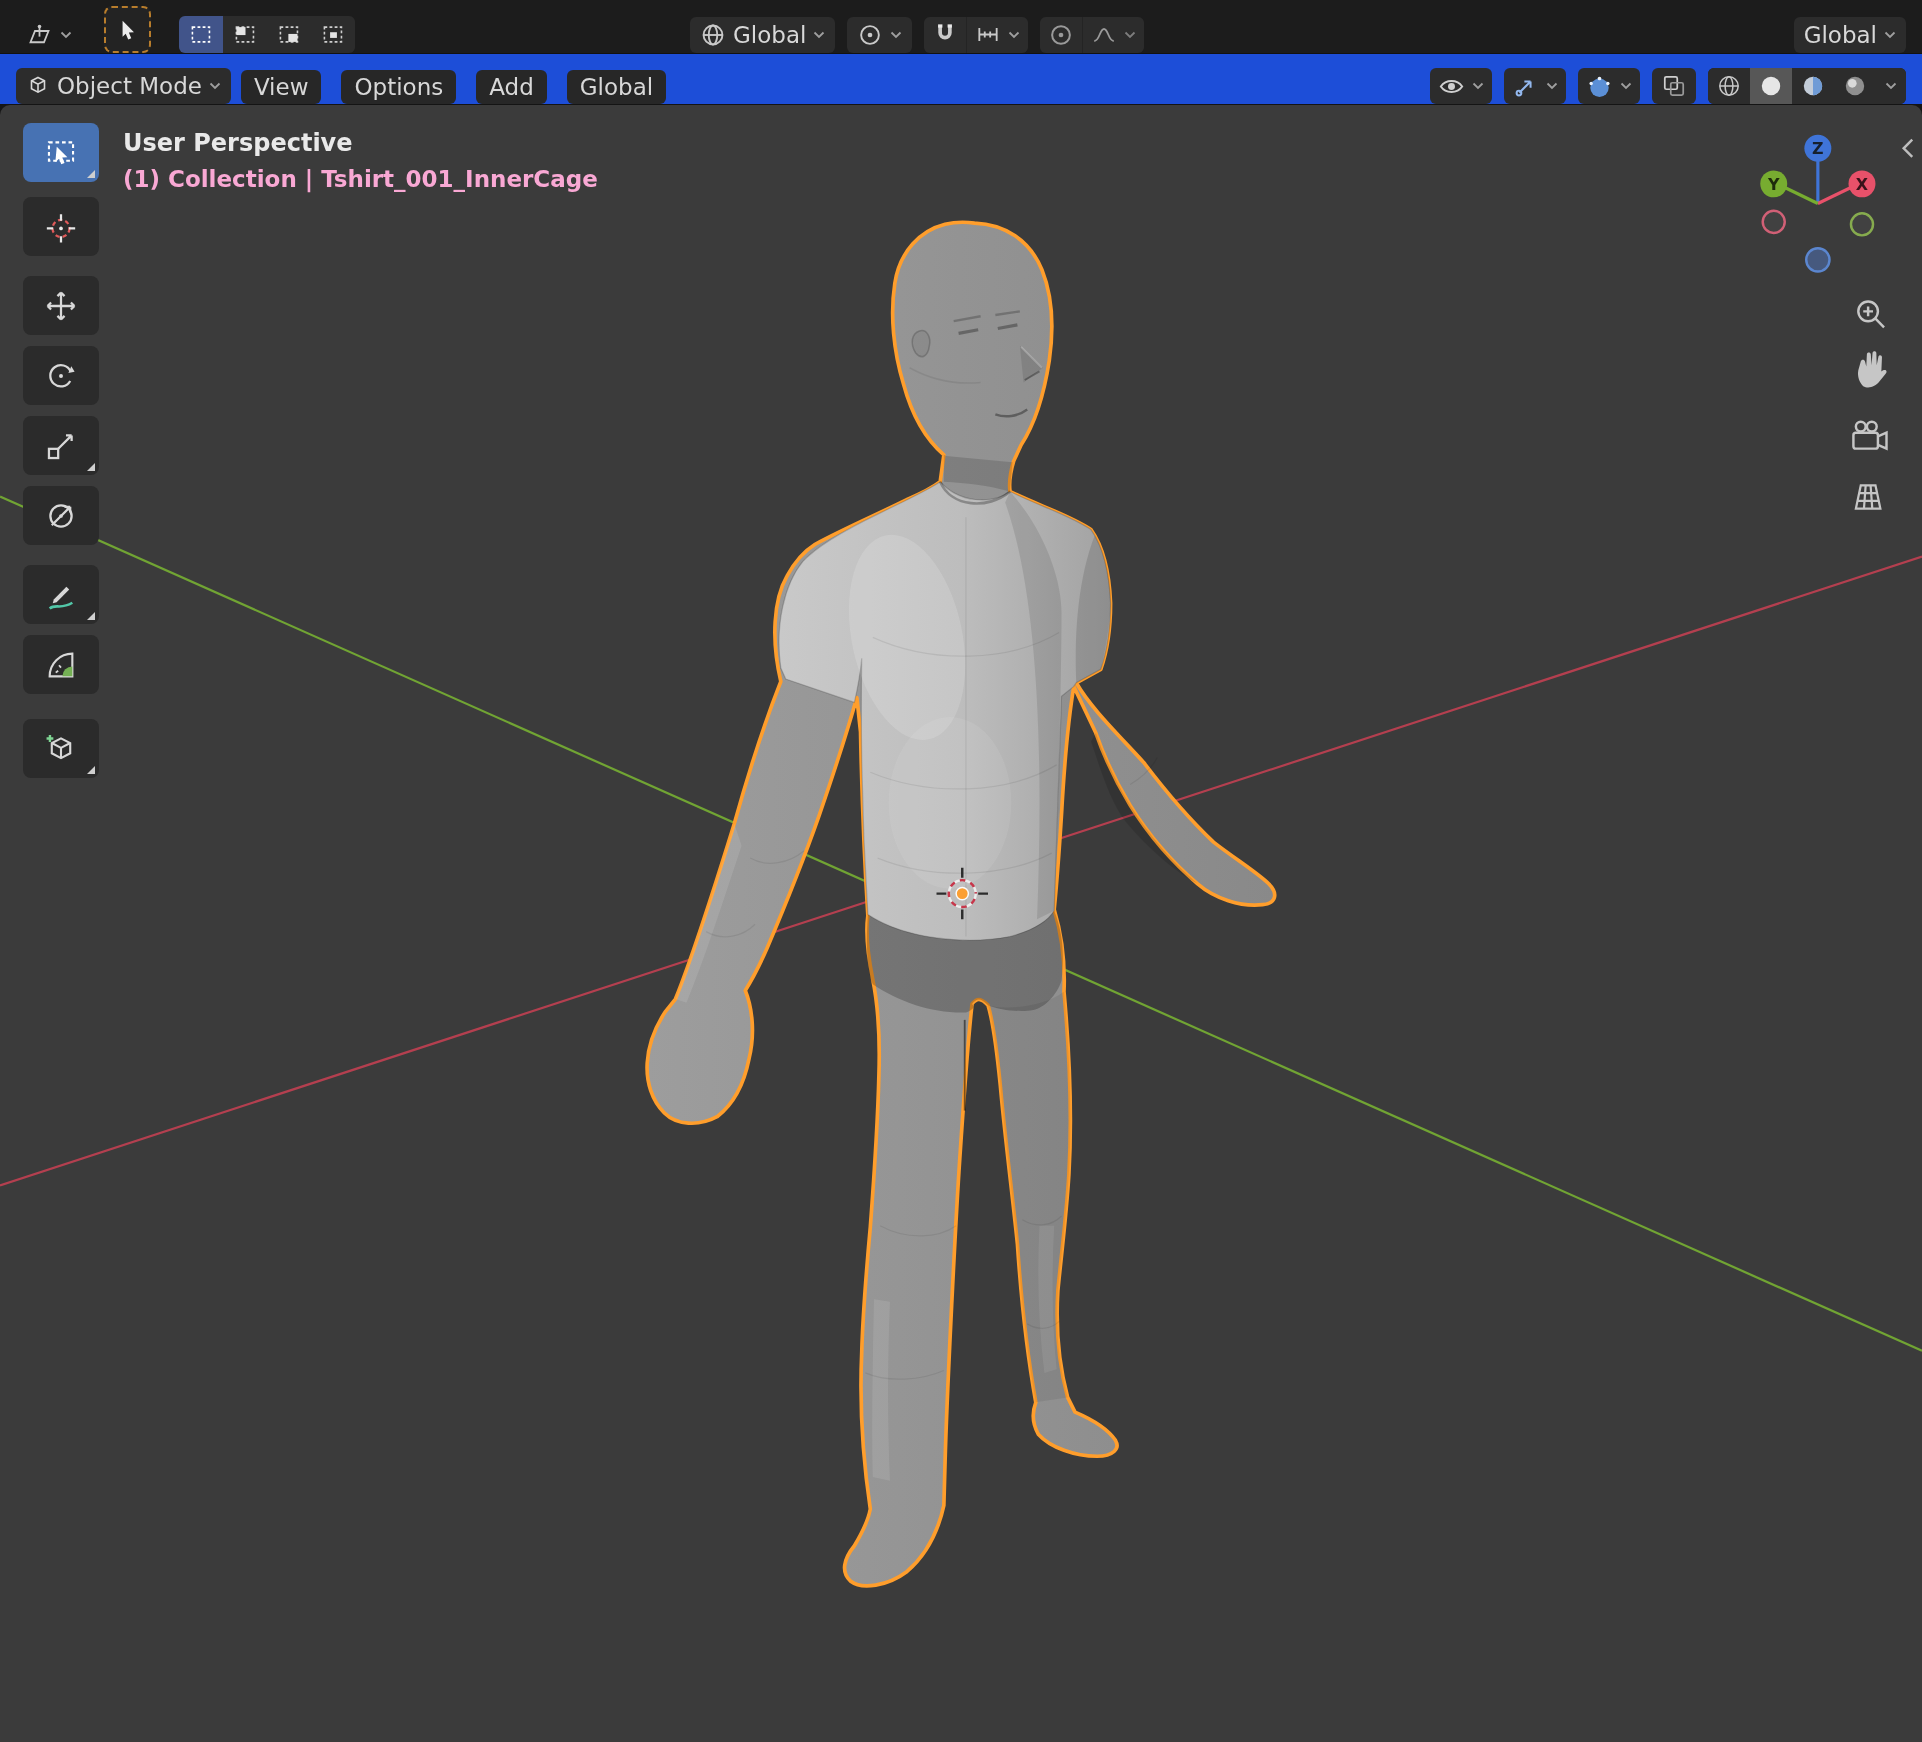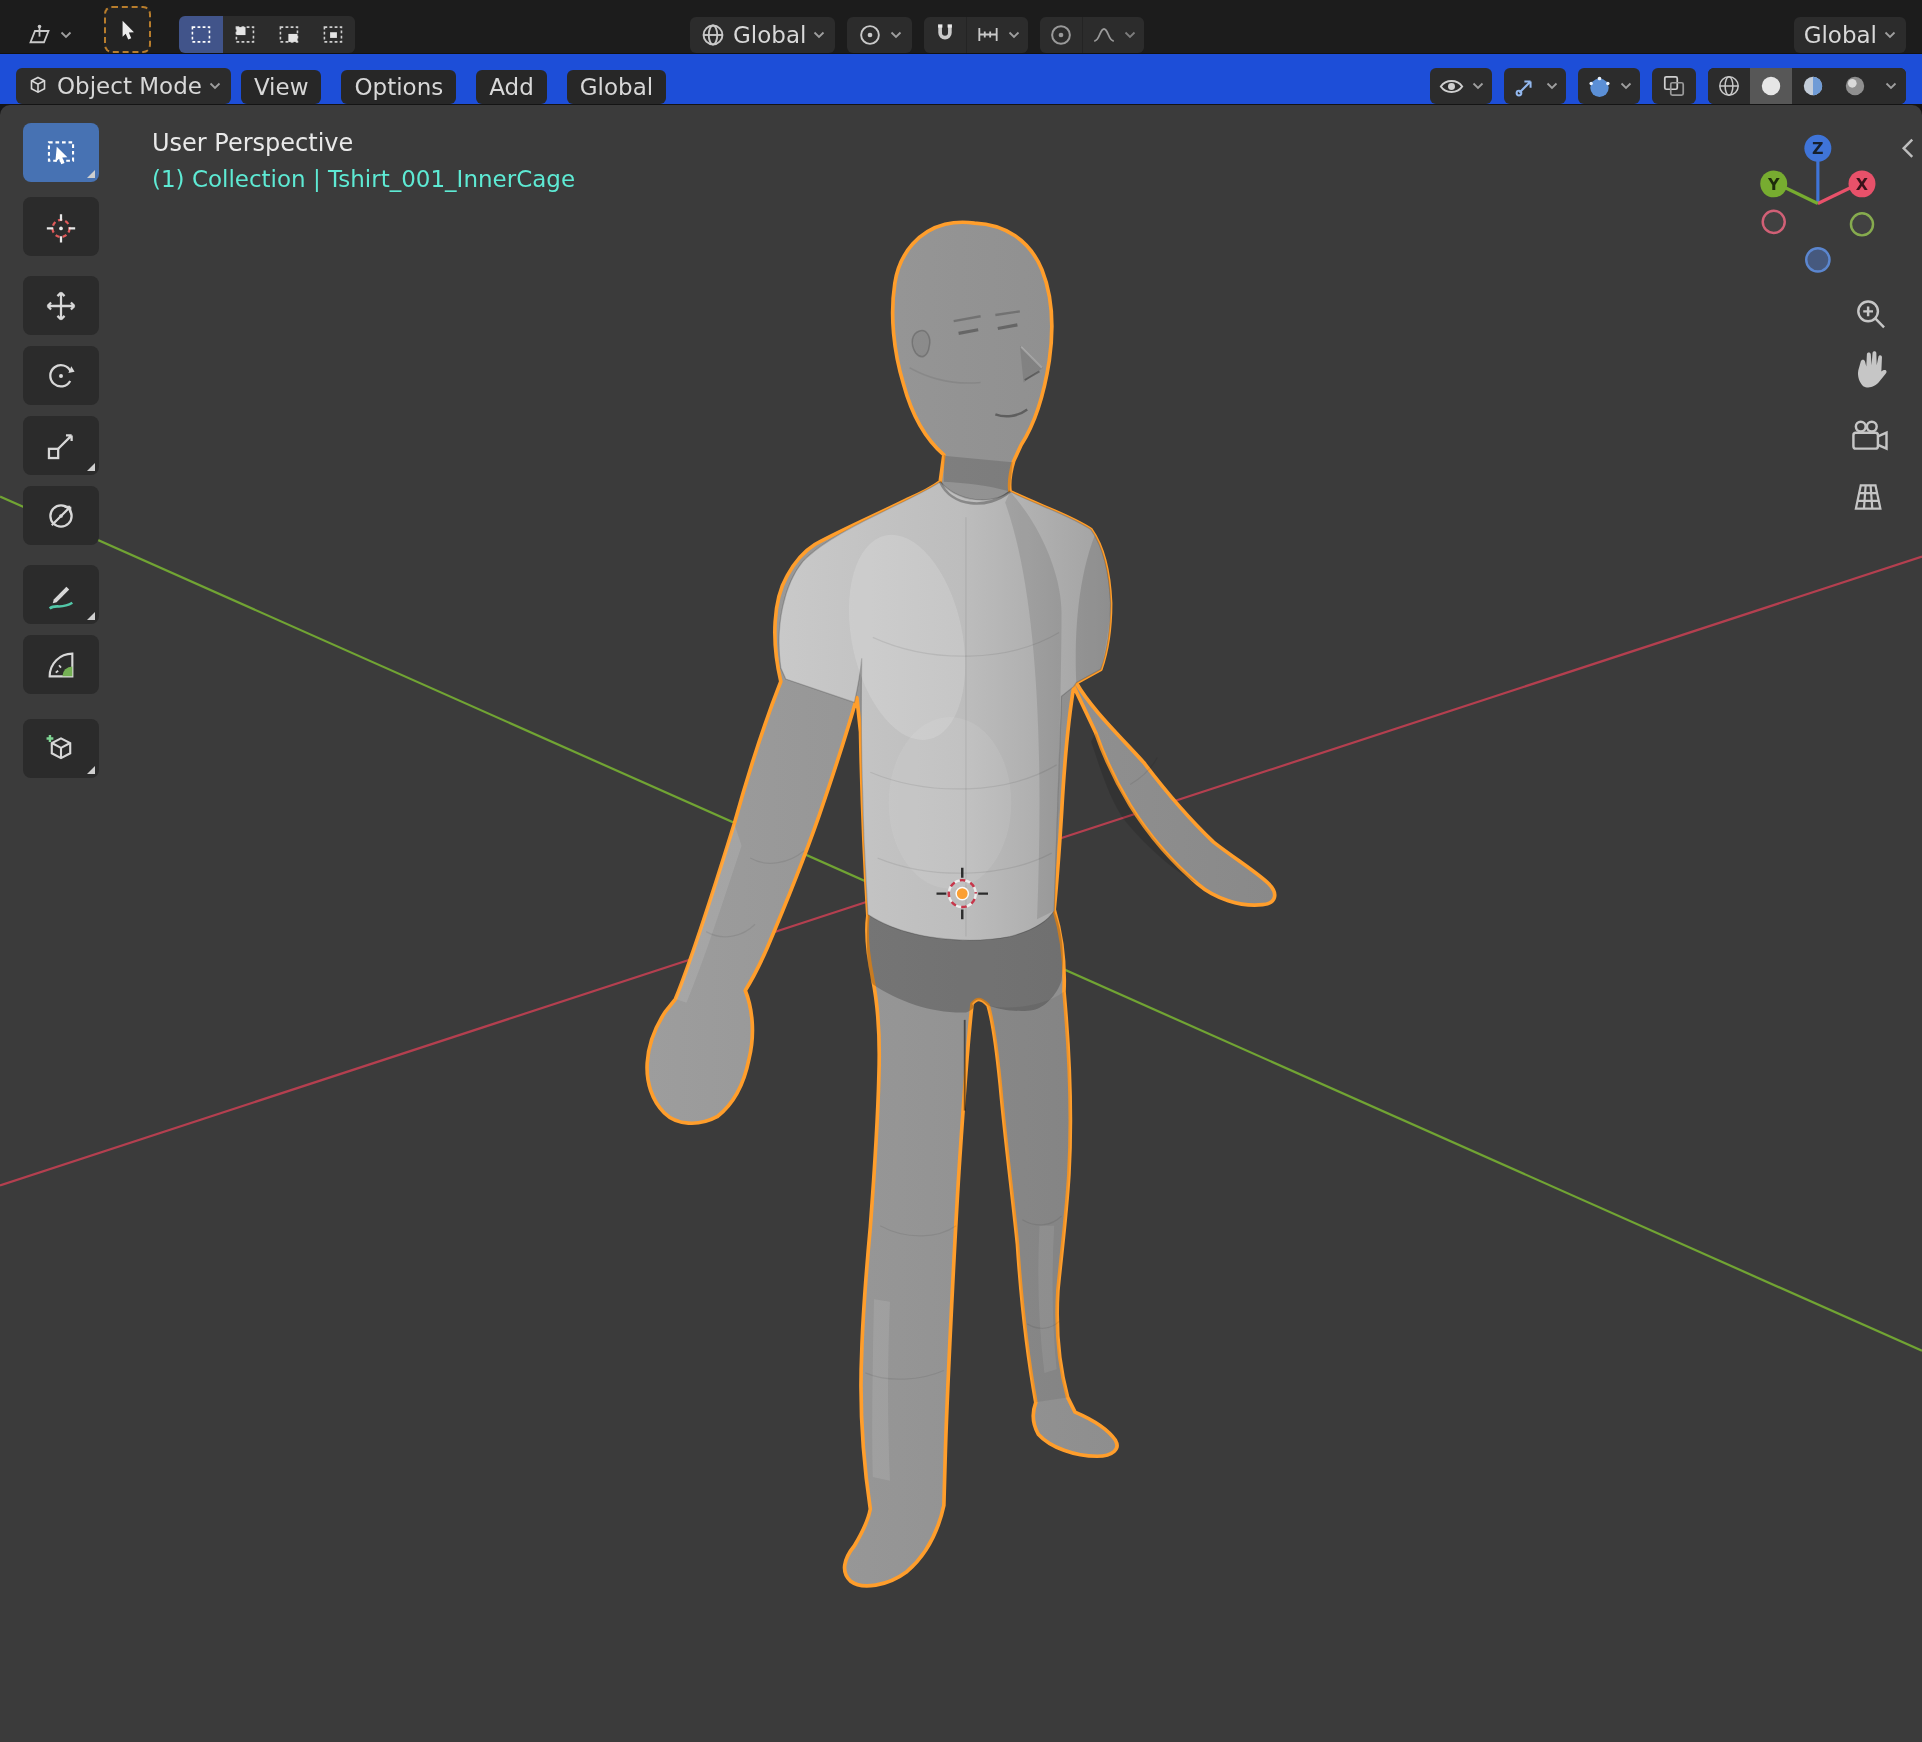--- a/index.html
+++ b/index.html
@@ -33,23 +33,23 @@
 
   
   #toolcol { position:absolute; left:23px; top:18px; width:76px; z-index:10; display:flex; flex-direction:column; }
   .tool { position:relative; width:76px; height:59px; background:#2b2b2b; border:none; border-radius:8px;
           display:flex; align-items:center; justify-content:center; }
   .tool.selected { background:#4772b3; }
   .subtri { position:absolute; right:4px; bottom:4px; width:0; height:0;
             border-style:solid; border-width:0 0 8px 8px;
             border-color:transparent transparent #cfcfcf transparent; }
 
-  #vp-text { position:absolute; left:152px; top:24px; z-index:10; color:#e9e9e9; }
+  #vp-text { position:absolute; left:123px; top:24px; z-index:10; color:#e9e9e9;font-weight:bold; }
   #vp-text .l1 { font-size:24px; }
-  #vp-text .l2 { font-size:23px; color:#5eead4; margin-top:9px; }
+  #vp-text .l2 { font-size:23px; color:#f9a8d4; margin-top:9px; }
 
   .rt-cluster { margin-left:auto; display:inline-flex; align-items:center; gap:12px; }
   .shade-btn { width:42px; height:36px; display:inline-flex; align-items:center; justify-content:center;
                background:#2c2c2c; border:none; }
   .shade-btn.active { background:#575757; }
   svg text { font-family:"DejaVu Sans","Liberation Sans",sans-serif; }
 </style>
 </head>
 <body>
 

